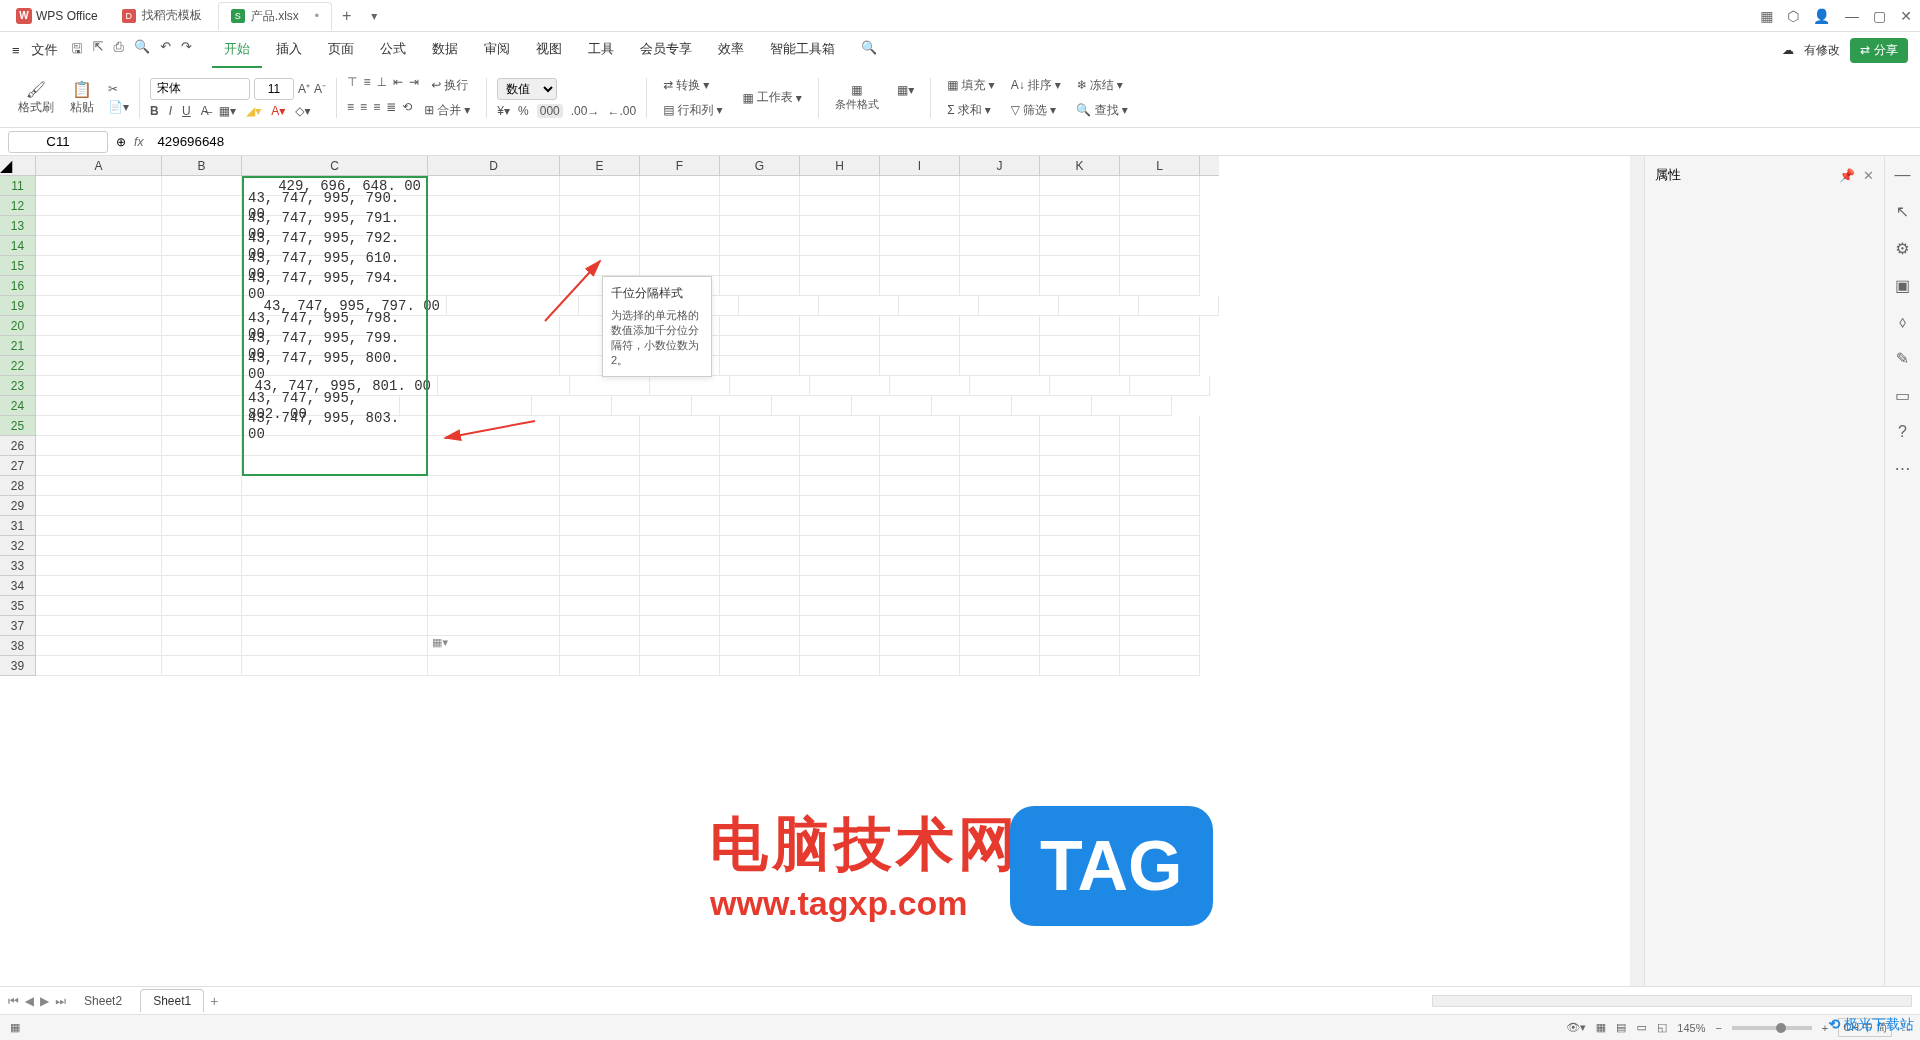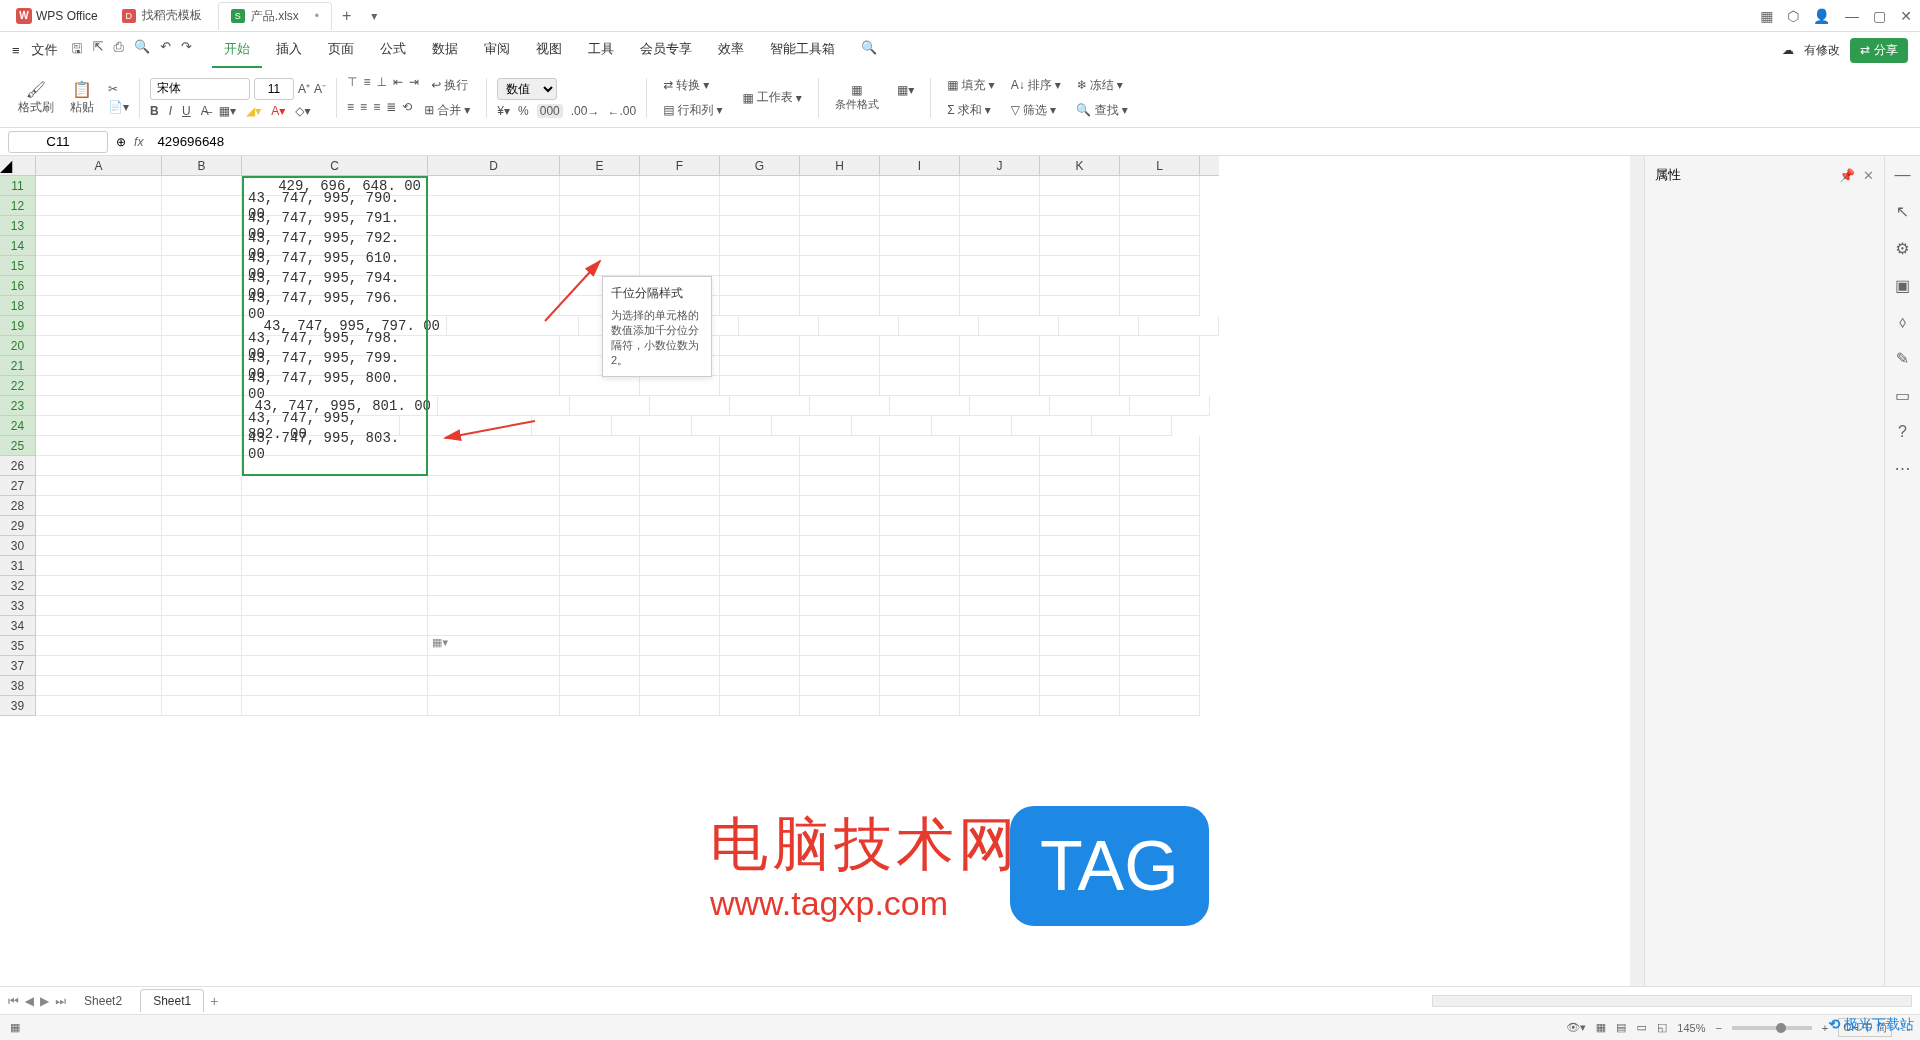--- a/index.html
+++ b/index.html
@@ -64,21 +64,21 @@
 .selection-border { position: absolute; border: 2px solid #2e9b4f; pointer-events: none; }
 
 
 .tooltip { position: absolute; top: 120px; left: 602px; width: 110px; background: #fff; border: 1px solid #ccc; padding: 8px; font-size: 11px; color: #555; box-shadow: 0 2px 6px rgba(0,0,0,0.1); z-index: 100; }
 .tooltip-title { font-weight: 500; color: #333; margin-bottom: 6px; font-size: 12px; }
 
 
 .arrow { position: absolute; z-index: 50; }
 
 
-.watermark { position: absolute; font-weight: normal; z-index: 30; }
+.watermark { position: absolute; font-weight: bold; z-index: 30; }
 .wm-text { color: #e63a2e; font-size: 58px; letter-spacing: 4px; }
 .wm-url { color: #e63a2e; font-size: 34px; }
 .wm-tag { background: #1e88e5; color: #fff; font-size: 70px; padding: 20px 30px; border-radius: 24px; }
 .wm-corner { position: absolute; right: 6px; bottom: 6px; color: #1e88e5; font-size: 14px; z-index: 200; }
 
 
 .sheet-tabs { height: 28px; background: #fff; border-top: 1px solid #e0e0e0; display: flex; align-items: center; padding: 0 8px; gap: 6px; font-size: 12px; color: #555; }
 .sheet-tab { padding: 4px 12px; cursor: pointer; border-radius: 4px 4px 0 0; }
 .sheet-tab.active { background: #fff; border: 1px solid #ccc; border-bottom: none; font-weight: 500; color: #333; }
 .sheet-nav { display: flex; gap: 6px; color: #888; }
@@ -361,35 +361,20 @@
           <div class="cell" style="width:80px"></div>
           <div class="cell" style="width:80px"></div>
           <div class="cell" style="width:80px"></div>
           <div class="cell" style="width:80px"></div>
           <div class="cell" style="width:80px"></div>
           <div class="cell" style="width:80px"></div>
           <div class="cell" style="width:80px"></div>
           <div class="cell" style="width:80px"></div>
         </div>
         <div class="row">
-          <div class="row-h sel">18</div>
-          <div class="cell" style="width:126px"></div>
-          <div class="cell" style="width:80px"></div>
-          <div class="cell" style="width:186px">43, 747, 995, 796. 00</div>
-          <div class="cell" style="width:132px"></div>
-          <div class="cell" style="width:80px"></div>
-          <div class="cell" style="width:80px"></div>
-          <div class="cell" style="width:80px"></div>
-          <div class="cell" style="width:80px"></div>
-          <div class="cell" style="width:80px"></div>
-          <div class="cell" style="width:80px"></div>
-          <div class="cell" style="width:80px"></div>
-          <div class="cell" style="width:80px"></div>
-        </div>
-        <div class="row">
           <div class="row-h sel">19</div>
           <div class="cell" style="width:126px"></div>
           <div class="cell" style="width:80px"></div>
           <div class="cell" style="width:205px">43, 747, 995, 797. 00</div>
           <div class="cell" style="width:132px"></div>
           <div class="cell" style="width:80px"></div>
           <div class="cell" style="width:80px"></div>
           <div class="cell" style="width:80px"></div>
           <div class="cell" style="width:80px"></div>
           <div class="cell" style="width:80px"></div>
@@ -527,35 +512,20 @@
           <div class="cell" style="width:80px"></div>
           <div class="cell" style="width:80px"></div>
           <div class="cell" style="width:80px"></div>
           <div class="cell" style="width:80px"></div>
           <div class="cell" style="width:80px"></div>
           <div class="cell" style="width:80px"></div>
           <div class="cell" style="width:80px"></div>
         </div>
         <div class="row">
           <div class="row-h">29</div>
-          <div class="cell" style="width:126px"></div>
-          <div class="cell" style="width:80px"></div>
-          <div class="cell" style="width:186px"></div>
-          <div class="cell" style="width:132px"></div>
-          <div class="cell" style="width:80px"></div>
-          <div class="cell" style="width:80px"></div>
-          <div class="cell" style="width:80px"></div>
-          <div class="cell" style="width:80px"></div>
-          <div class="cell" style="width:80px"></div>
-          <div class="cell" style="width:80px"></div>
-          <div class="cell" style="width:80px"></div>
-          <div class="cell" style="width:80px"></div>
-        </div>
-        <div class="row">
-          <div class="row-h">30</div>
           <div class="cell" style="width:126px"></div>
           <div class="cell" style="width:80px"></div>
           <div class="cell" style="width:186px"></div>
           <div class="cell" style="width:132px"></div>
           <div class="cell" style="width:80px"></div>
           <div class="cell" style="width:80px"></div>
           <div class="cell" style="width:80px"></div>
           <div class="cell" style="width:80px"></div>
           <div class="cell" style="width:80px"></div>
           <div class="cell" style="width:80px"></div>

